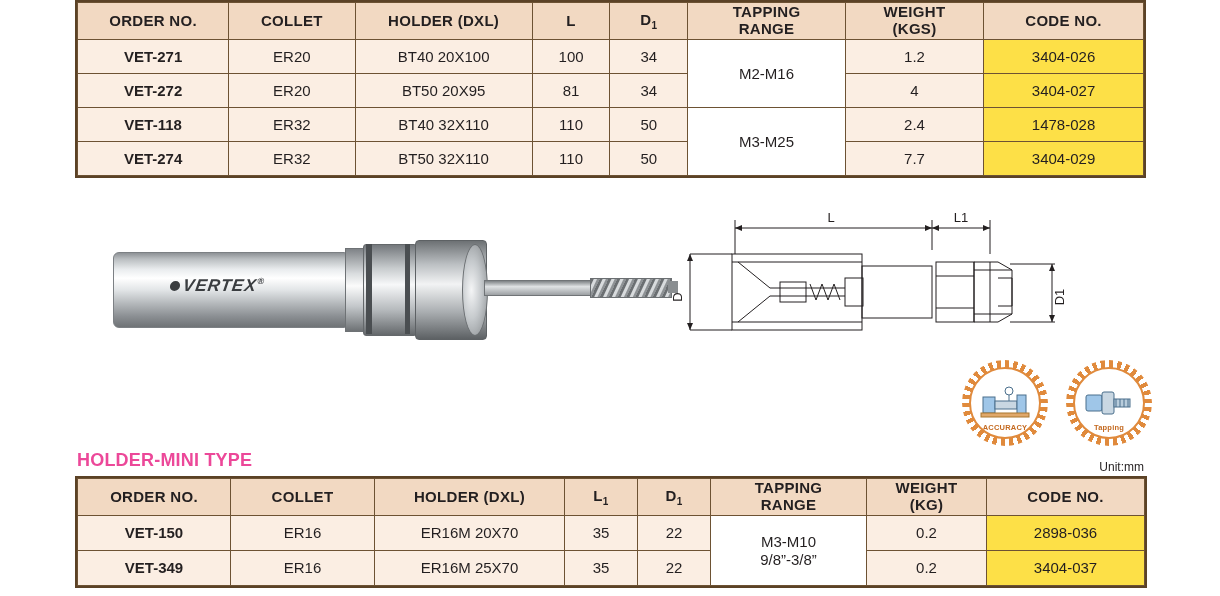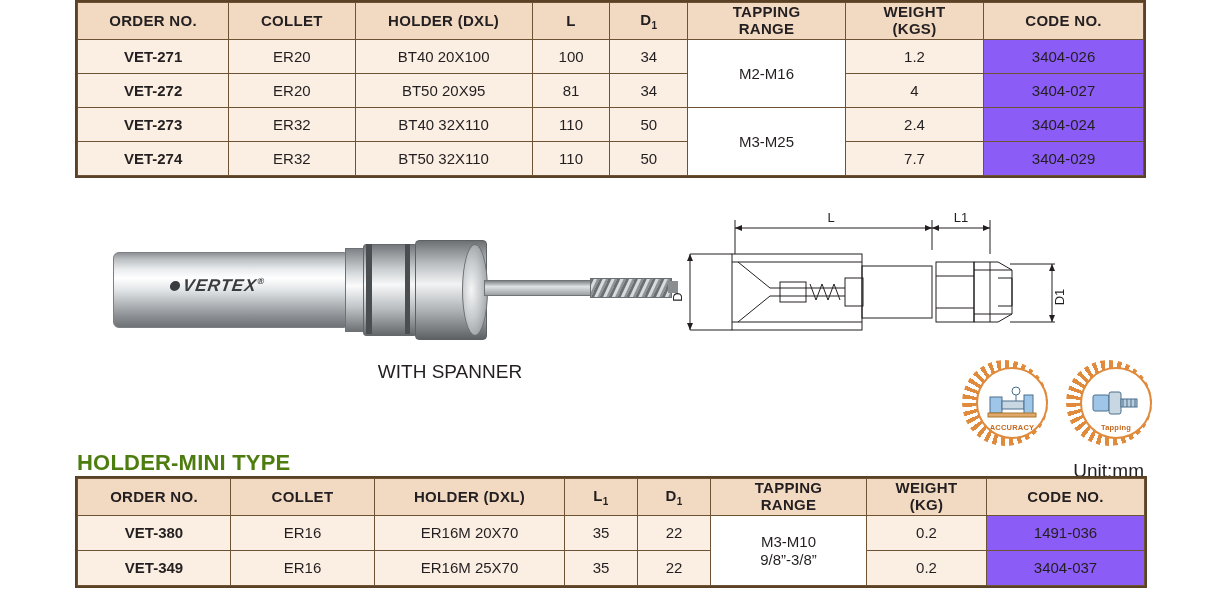--- a/index.html
+++ b/index.html
@@ -48,21 +48,21 @@
     margin-top: 15px;
   }
   .spec-table tbody td.tinted {
     background: #fbeee3;
   }
   .spec-table tbody td.order {
     background: #fbeee3;
     font-weight: bold;
   }
   .spec-table tbody td.code {
-    background: #8b5cf6;
+    background: #fde047;
   }
   .sub {
     font-size: 10px;
     vertical-align: sub;
   }
 
   
   #table-top-wrap {
     position: absolute;
     left: 77px;
@@ -192,21 +192,21 @@
   
   .badge {
     position: absolute;
     width: 86px;
     height: 86px;
     border-radius: 50%;
     background:
       repeating-conic-gradient(from 0deg, #e08a3c 0deg 6deg, #ffffff 6deg 12deg);
     display: flex;
     align-items: center;
-    justify-content: flex-end;
+    justify-content: center;
   }
   .badge .inner {
     width: 68px;
     height: 68px;
     border-radius: 50%;
     background: #ffffff;
     border: 2px solid #e08a3c;
     position: relative;
     display: flex;
     align-items: center;
@@ -225,30 +225,30 @@
   }
   .badge svg { display: block; }
   #badge-accuracy { left: 962px; top: 360px; }
   #badge-tapping  { left: 1066px; top: 360px; }
 
   
   #holder-mini-title {
     position: absolute;
     left: 77px;
     top: 450px;
-    font-size: 22px;
+    font-size: 18px;
     font-weight: bold;
-    color: #4d7c0f;
+    color: #ec4899;
     letter-spacing: .2px;
   }
   #unit-label {
     position: absolute;
     right: 76px;
     top: 460px;
-    font-size: 19px;
+    font-size: 12px;
     color: #231f20;
   }
   #table-bottom-wrap {
     position: absolute;
     left: 77px;
     top: 478px;
     width: 1067px;
   }
   #table-bottom-wrap table { width: 100%; }
   #table-bottom-wrap .spec-table tbody td { height: 34px; }
@@ -301,28 +301,28 @@
       <tr>
         <td class="order">VET-272</td>
         <td class="tinted">ER20</td>
         <td class="tinted">BT50 20X95</td>
         <td class="tinted">81</td>
         <td class="tinted">34</td>
         <td class="tinted">4</td>
         <td class="code">3404-027</td>
       </tr>
       <tr>
-        <td class="order">VET-273</td>
+        <td class="order">VET-118</td>
         <td class="tinted">ER32</td>
         <td class="tinted">BT40 32X110</td>
         <td class="tinted">110</td>
         <td class="tinted">50</td>
         <td rowspan="2">M3-M25</td>
         <td class="tinted">2.4</td>
-        <td class="code">3404-024</td>
+        <td class="code">1478-028</td>
       </tr>
       <tr>
         <td class="order">VET-274</td>
         <td class="tinted">ER32</td>
         <td class="tinted">BT50 32X110</td>
         <td class="tinted">110</td>
         <td class="tinted">50</td>
         <td class="tinted">7.7</td>
         <td class="code">3404-029</td>
       </tr>
@@ -339,21 +339,20 @@
   <div class="tool collar1"></div>
   <div class="tool collar2"></div>
   <div class="tool ring"></div>
   <div class="tool ring2"></div>
   <div class="tool nut"></div>
   <div class="tool nut-face"></div>
   <div class="tool tap"></div>
   <div class="tool thread"></div>
   <div class="tool tap-tip"></div>
 
-  <div id="with-spanner-label">WITH SPANNER</div>
 
   <div id="line-drawing">
     <svg width="420" height="160" viewBox="0 0 420 160">
       <g stroke="#231f20" fill="none" stroke-width="1">
 
         <line x1="75" y1="18" x2="75" y2="52"></line>
         <line x1="272" y1="18" x2="272" y2="48"></line>
         <line x1="330" y1="18" x2="330" y2="52"></line>
 
         <line x1="75" y1="26" x2="272" y2="26"></line>
@@ -464,31 +463,31 @@
         </th>
         <th class="two-line">
           <div>WEIGHT</div>
           <div>(KG)</div>
         </th>
         <th>CODE NO.</th>
       </tr>
     </thead>
     <tbody>
       <tr>
-        <td class="order">VET-380</td>
+        <td class="order">VET-150</td>
         <td class="tinted">ER16</td>
         <td class="tinted">ER16M 20X70</td>
         <td class="tinted">35</td>
         <td class="tinted">22</td>
         <td rowspan="2" class="range-two-line">
           <div>M3-M10</div>
           <div>9/8”-3/8”</div>
         </td>
         <td class="tinted">0.2</td>
-        <td class="code">1491-036</td>
+        <td class="code">2898-036</td>
       </tr>
       <tr>
         <td class="order">VET-349</td>
         <td class="tinted">ER16</td>
         <td class="tinted">ER16M 25X70</td>
         <td class="tinted">35</td>
         <td class="tinted">22</td>
         <td class="tinted">0.2</td>
         <td class="code">3404-037</td>
       </tr>

